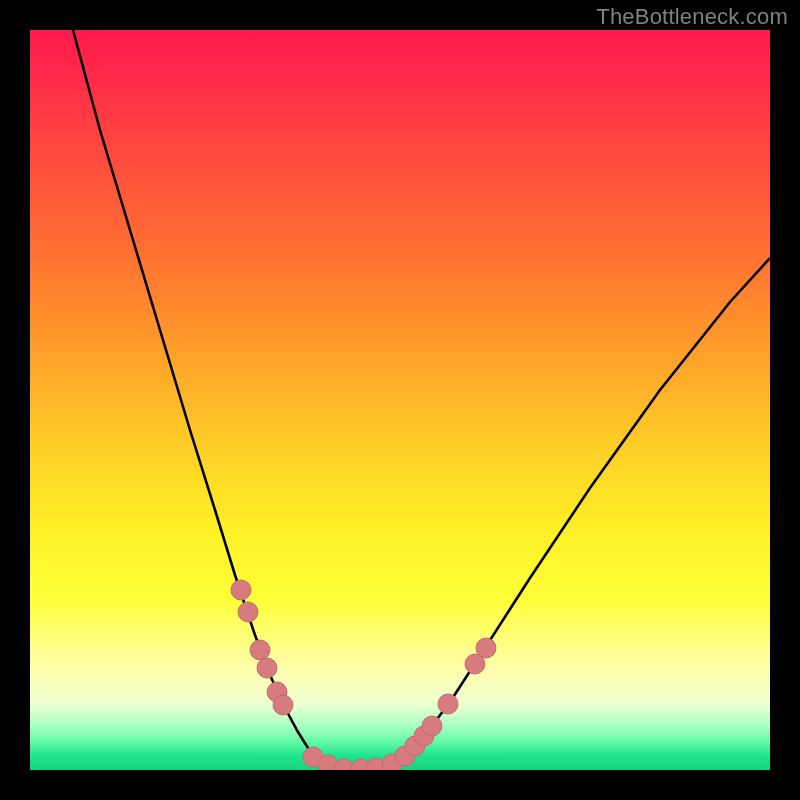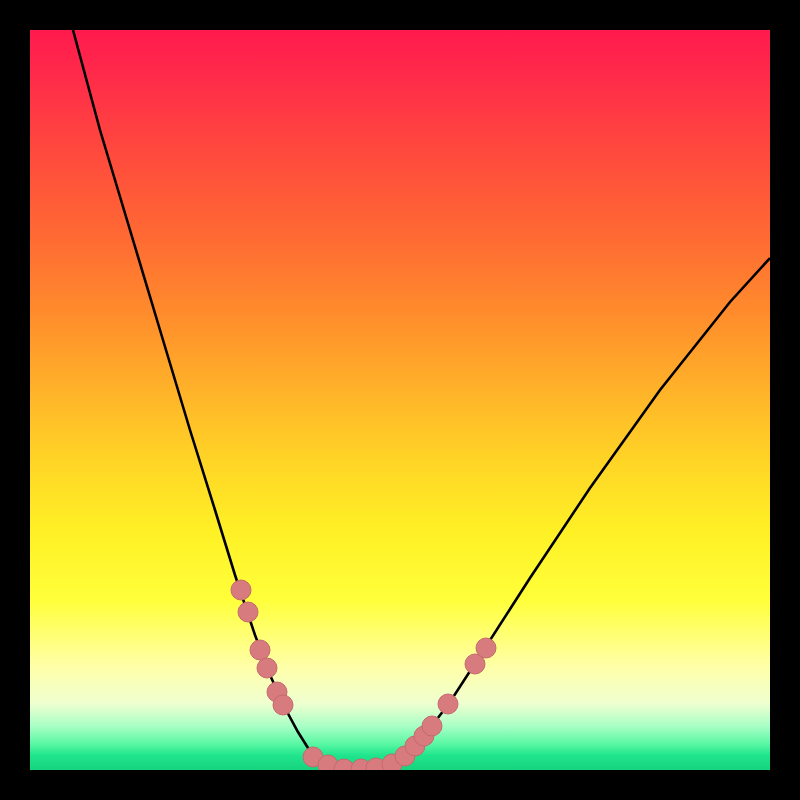--- a/index.html
+++ b/index.html
@@ -64,20 +64,21 @@
     top: 0;
     width: 100%;
     height: 100%;
   }
 </style>
 </head>
 <body>
 
 <div class="frame">
 
+  <div class="watermark">TheBottleneck.com</div>
 
   <div class="plot-area">
     <div class="gradient"></div>
 
     <svg class="curves" viewBox="0 0 740 740" preserveAspectRatio="none">
       <path fill="none" stroke="#000000" stroke-width="2.6" d="M 43 0 L 70 100 L 100 200 L 130 300 L 160 400 L 185 480 L 205 545 L 225 605 L 240 645 L 255 678 L 268 702 L 278 718 L 288 730 L 296 735 L 296 735 L 310 738 L 330 738 L 348 738 L 360 735 L 360 735 L 375 725 L 395 705 L 420 672 L 455 618 L 500 548 L 560 458 L 630 360 L 700 272 L 740 228 "></path>
       <g>
           <circle cx="211" cy="560" r="10" fill="#d77b7e" stroke="#c46a6d" stroke-width="1"></circle>
           <circle cx="218" cy="582" r="10" fill="#d77b7e" stroke="#c46a6d" stroke-width="1"></circle>
           <circle cx="230" cy="620" r="10" fill="#d77b7e" stroke="#c46a6d" stroke-width="1"></circle>

